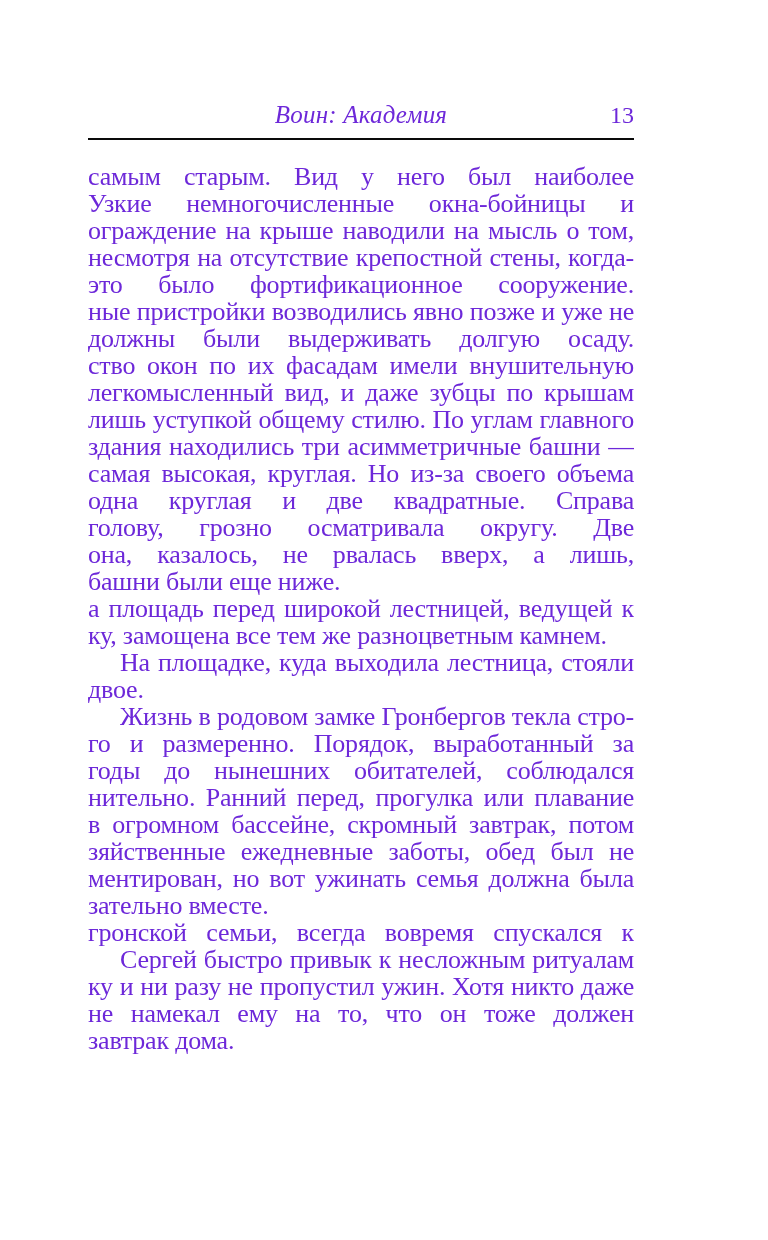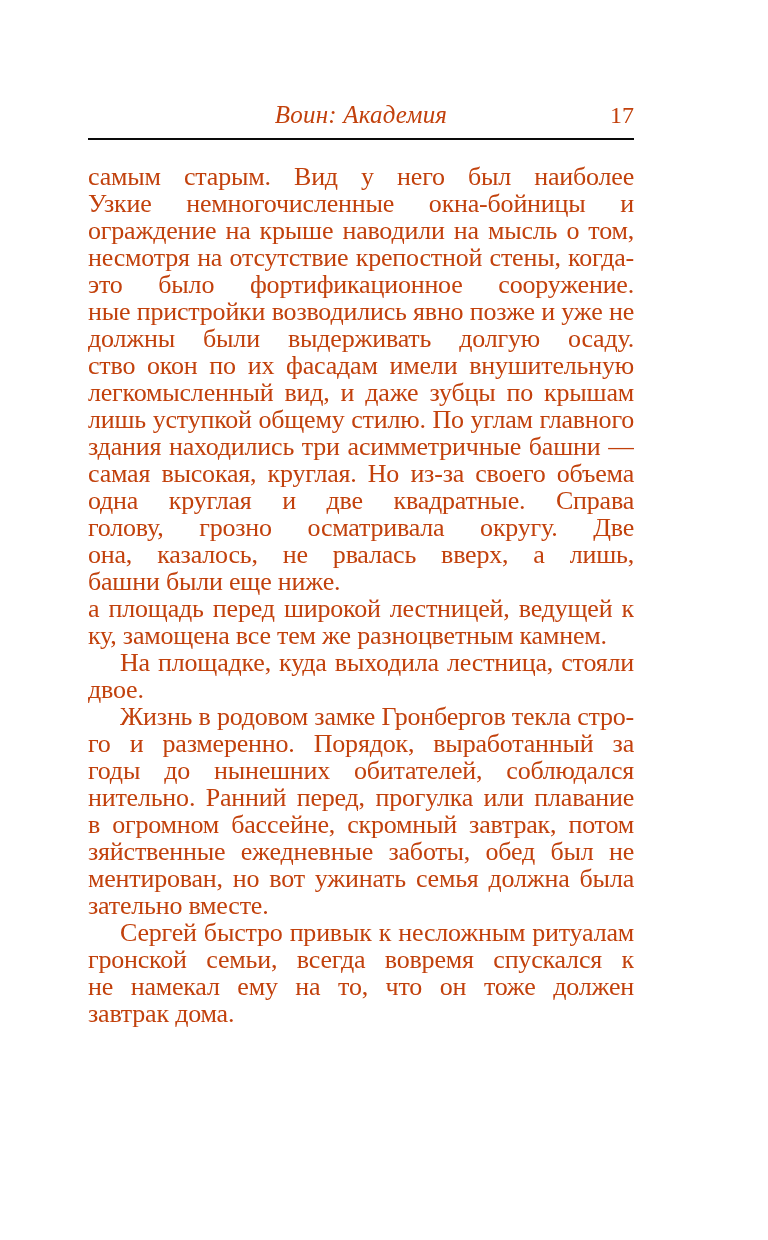--- a/index.html
+++ b/index.html
@@ -5,21 +5,21 @@
   html, body {
     margin: 0;
     padding: 0;
     background: #ffffff;
   }
   .page {
     position: relative;
     width: 768px;
     height: 1240px;
     background: #ffffff;
-    color: #c2410c;
+    color: #6d28d9;
     font-family: "Liberation Serif", "DejaVu Serif", serif;
     overflow: hidden;
     box-sizing: border-box;
   }
   .content {
     position: absolute;
     left: 88px;
     top: 0;
     width: 546px;
   }
@@ -67,21 +67,21 @@
     text-indent: 32px;
   }
 </style>
 </head>
 <body>
 
 <div class="page">
   <div class="content">
     <header class="running-head">
       <span class="title">Воин: Академия</span>
-      <span class="pagenum">17</span>
+      <span class="pagenum">13</span>
     </header>
     <div class="rule"></div>
     <main class="body-text">
         <div class="line">самым старым. Вид у него был наиболее мрачным.</div>
         <div class="line">Узкие немногочисленные окна-бойницы и зубчатое</div>
         <div class="line">ограждение на крыше наводили на мысль о том, что,</div>
         <div class="line">несмотря на отсутствие крепостной стены, когда-то</div>
         <div class="line">это было фортификационное сооружение. Осталь-</div>
         <div class="line">ные пристройки возводились явно позже и уже не</div>
         <div class="line">должны были выдерживать долгую осаду. Множе-</div>
@@ -99,19 +99,20 @@
         <div class="line indent">На площадке, куда выходила лестница, стояли</div>
         <div class="line last">двое.</div>
         <div class="line indent">Жизнь в родовом замке Гронбергов текла стро-</div>
         <div class="line">го и размеренно. Порядок, выработанный за многие</div>
         <div class="line">годы до нынешних обитателей, соблюдался неукос-</div>
         <div class="line">нительно. Ранний перед, прогулка или плавание</div>
         <div class="line">в огромном бассейне, скромный завтрак, потом хо-</div>
         <div class="line">зяйственные ежедневные заботы, обед был не регла-</div>
         <div class="line">ментирован, но вот ужинать семья должна была обя-</div>
         <div class="line last">зательно вместе.</div>
+        <div class="line">гронской семьи, всегда вовремя спускался к завтра-</div>
         <div class="line indent">Сергей быстро привык к несложным ритуалам</div>
-        <div class="line">гронской семьи, всегда вовремя спускался к завтра-</div>
+        <div class="line">ку и ни разу не пропустил ужин. Хотя никто даже</div>
         <div class="line">не намекал ему на то, что он тоже должен соблюдать</div>
         <div class="line last">завтрак дома.</div>
       </main>
   </div>
 </div>
 
 </body></html>

